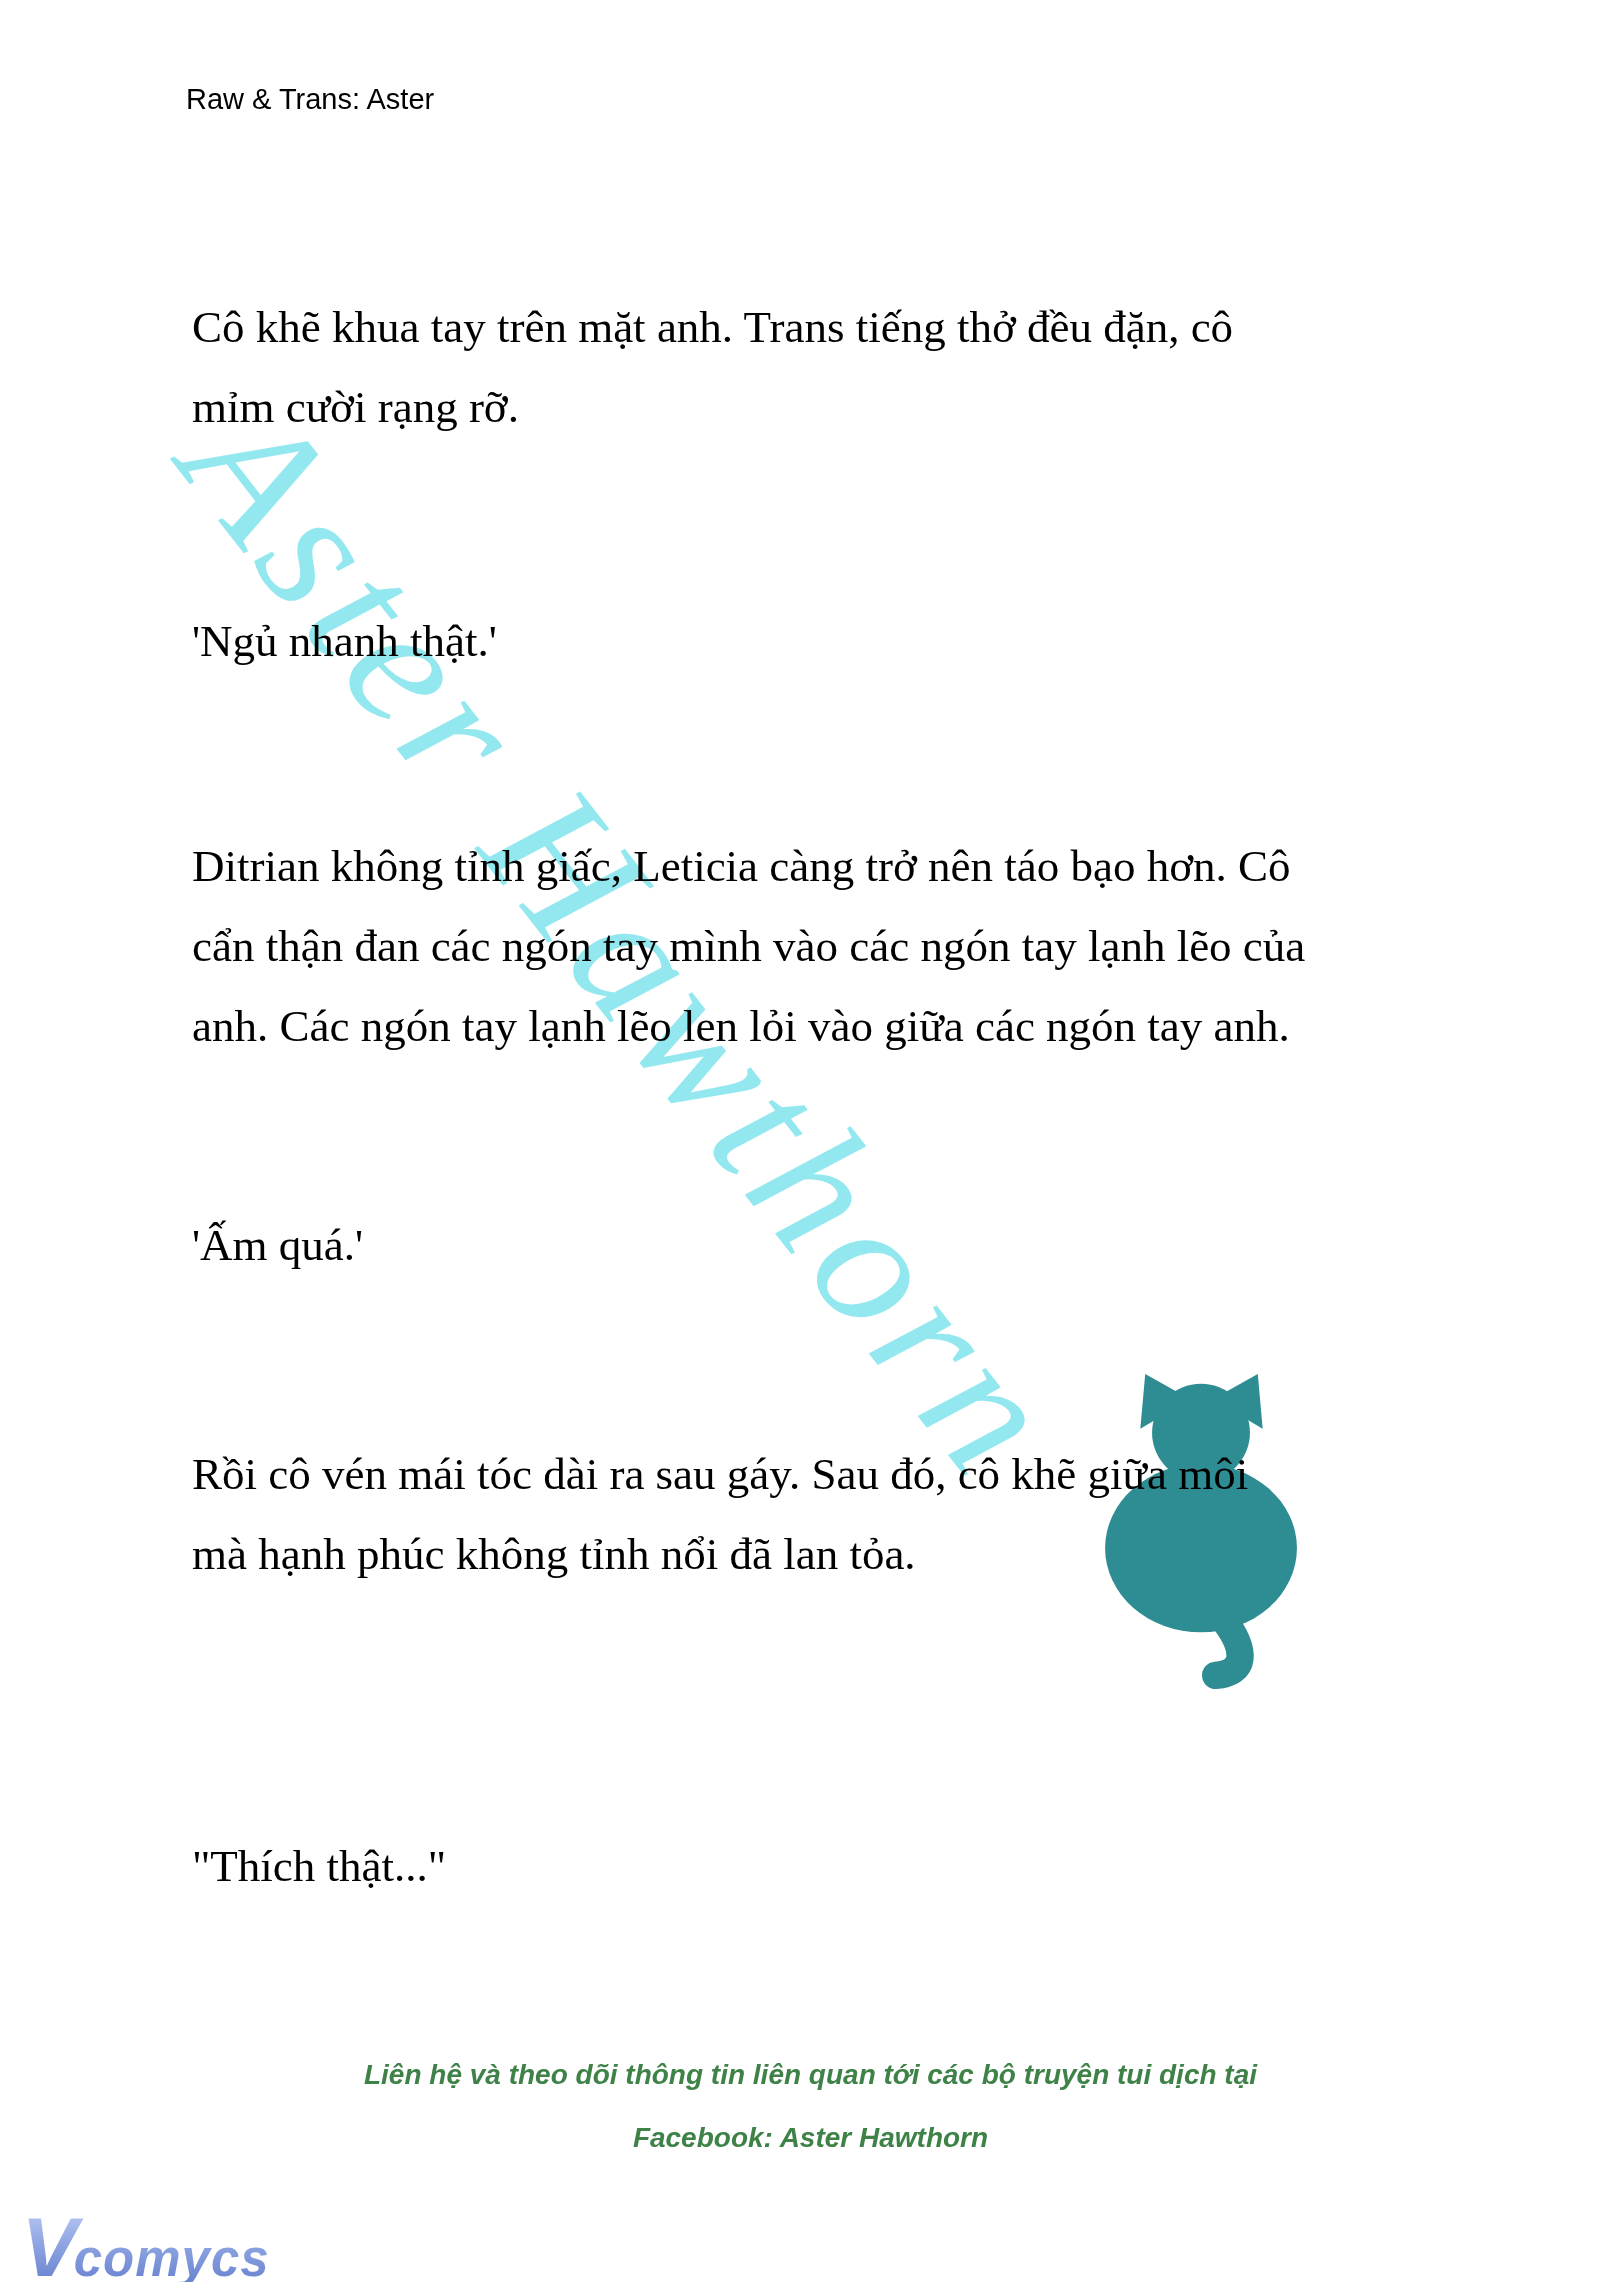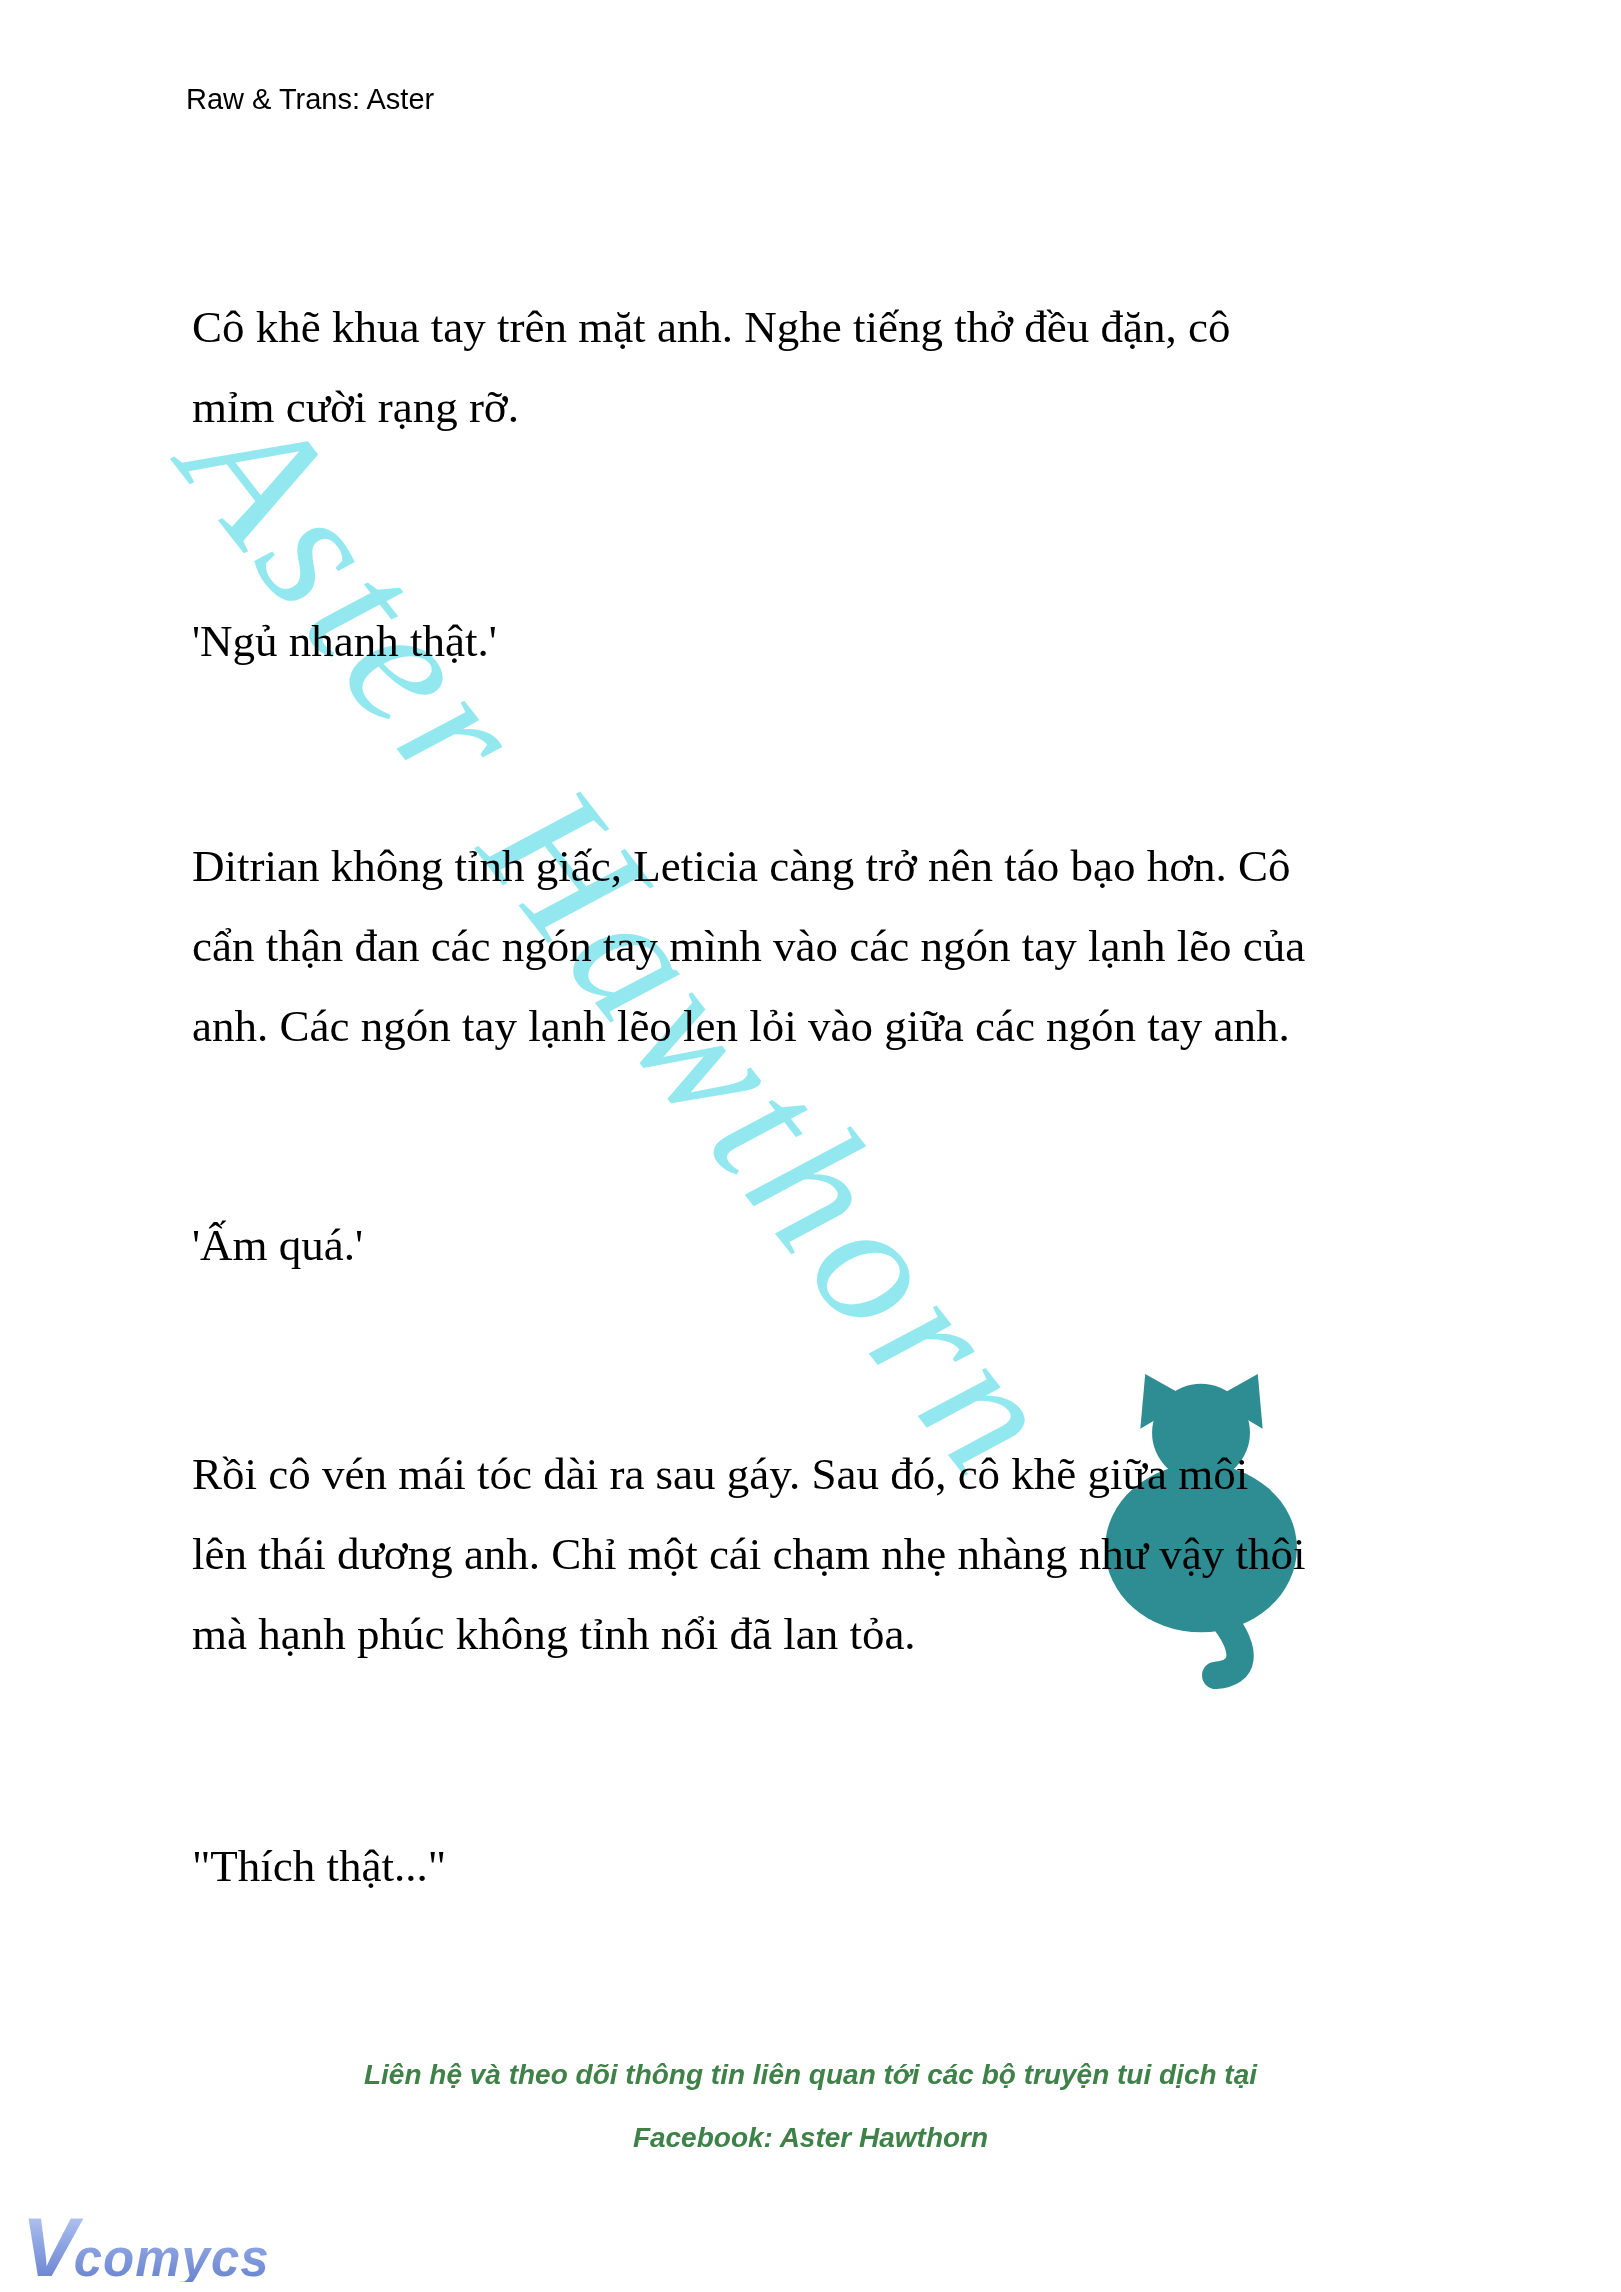--- a/index.html
+++ b/index.html
@@ -62,41 +62,40 @@
 
   <svg class="cat" width="211" height="323" viewBox="0 0 215 330" aria-hidden="true">
     <path class="cat-fill" d="M45,60 L50,4 L96,30 Z" fill="#2e8c93"></path>
     <path class="cat-fill" d="M170,60 L165,4 L119,30 Z" fill="#2e8c93"></path>
     <circle class="cat-fill" cx="107" cy="64" r="50" fill="#2e8c93"></circle>
     <ellipse class="cat-fill" cx="107" cy="182" rx="98" ry="86" fill="#2e8c93"></ellipse>
     <path class="cat-stroke" d="M128,252 C156,288 152,310 122,312" fill="none" stroke-width="28" stroke-linecap="round" stroke="#2e8c93"></path>
   </svg>
 
   <div class="para" style="top:287px">
-    <div>Cô khẽ khua tay trên mặt anh. Nghe tiếng thở đều đặn, cô</div>
+    <div>Cô khẽ khua tay trên mặt anh. Trans tiếng thở đều đặn, cô</div>
     <div>mỉm cười rạng rỡ.</div>
   </div>
 
   <div class="para" style="top:601px">
     <div>'Ngủ nhanh thật.'</div>
   </div>
 
   <div class="para" style="top:826px">
     <div>Ditrian không tỉnh giấc, Leticia càng trở nên táo bạo hơn. Cô</div>
     <div>cẩn thận đan các ngón tay mình vào các ngón tay lạnh lẽo của</div>
     <div>anh. Các ngón tay lạnh lẽo len lỏi vào giữa các ngón tay anh.</div>
   </div>
 
   <div class="para" style="top:1205px">
     <div>'Ấm quá.'</div>
   </div>
 
   <div class="para" style="top:1434px">
     <div>Rồi cô vén mái tóc dài ra sau gáy. Sau đó, cô khẽ giữa môi</div>
-    <div>lên thái dương anh. Chỉ một cái chạm nhẹ nhàng như vậy thôi</div>
     <div>mà hạnh phúc không tỉnh nổi đã lan tỏa.</div>
   </div>
 
   <div class="para" style="top:1826px">
     <div>"Thích thật..."</div>
   </div>
 
   <div class="footer-note" style="color: rgb(62, 130, 72);">
     <div>Liên hệ và theo dõi thông tin liên quan tới các bộ truyện tui dịch tại</div>
     <div>Facebook: Aster Hawthorn</div>

